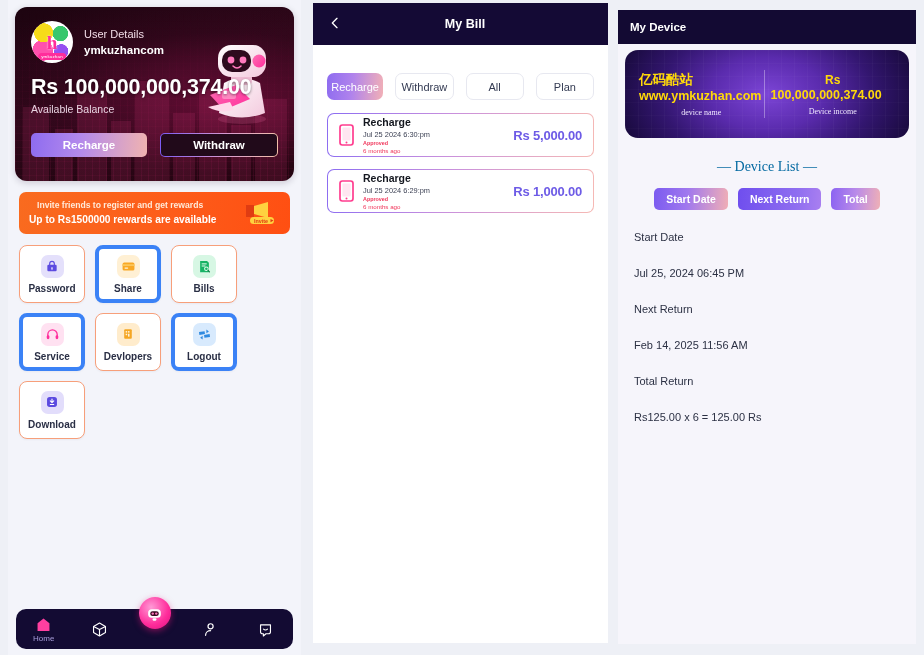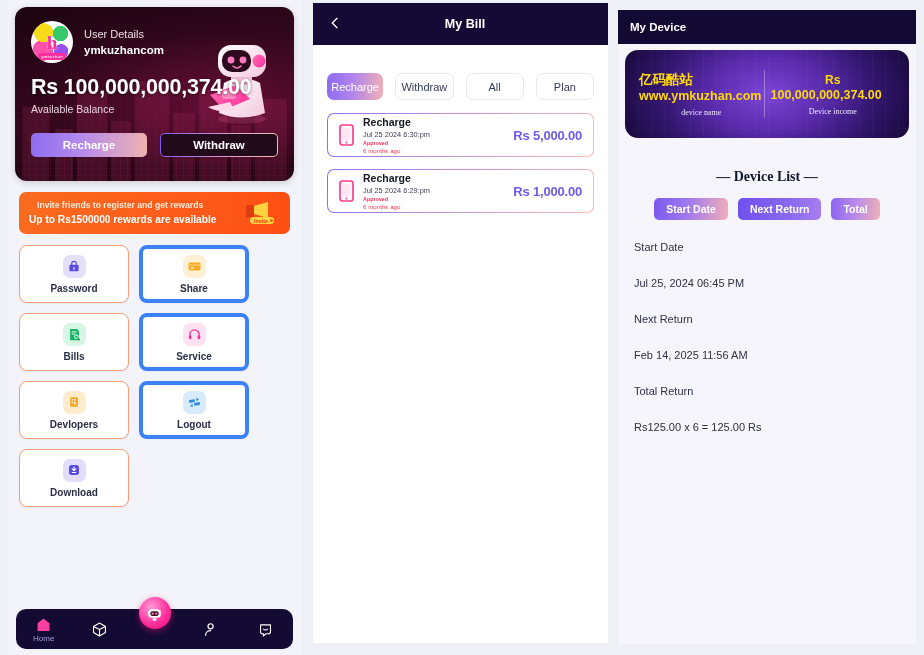--- a/index.html
+++ b/index.html
@@ -96,21 +96,21 @@
     display: flex; align-items: center; justify-content: space-between;
     padding: 0 10px; cursor: pointer;
   }
   .invite-txt .i1 { color: #ffe9d8; font-size: 8.6px; font-weight: bold; line-height: 1.55; padding-left: 8px; }
   .invite-txt .i2 { color: #fff; font-size: 10.2px; font-weight: bold; line-height: 1.4; }
   .invite-badge { width: 38px; height: 28px; position: relative; }
 
   
   .grid { display: flex; flex-wrap: wrap; gap: 10px; padding: 11px 11px 0 11px; }
   .tile {
-    width: 110px; height: 58px; background: #fff; border-radius: 8px;
+    width: 66px; height: 58px; background: #fff; border-radius: 8px;
     display: flex; flex-direction: column; align-items: center; justify-content: center;
     gap: 5px; cursor: pointer; box-shadow: 0 1px 2px rgba(40,40,80,.05);
   }
   .tile.o { border: 1px solid #f79f7a; }
   .tile.g { border: 4px solid #3b82f6; }
   .tile .ic {
     width: 23px; height: 23px; border-radius: 7px;
     display: flex; align-items: center; justify-content: center;
   }
   .tile .lb { font-size: 10px; font-weight: bold; color: #2a2f45; }
@@ -205,23 +205,23 @@
   .dv-col { flex: 1; text-align: left; }
   .dv-col.right { text-align: left; padding-left: 6px; }
   .dv-name1 { color: #ffd90a; font-size: 13.5px; font-weight: bold; line-height: 1.35; }
   .dv-name2 { color: #ffd90a; font-size: 12.5px; font-weight: bold; line-height: 1.25; }
   .dv-sub { color: #efe7ff; font-size: 8px; font-family: "Liberation Serif", serif;
             font-weight: normal; margin-top: 4px; text-align: center; }
   .dv-amt1 { color: #ffd90a; font-size: 12px; font-weight: bold; line-height: 1.35; text-align: center; }
   .dv-amt2 { color: #ffd90a; font-size: 12.5px; font-weight: bold; line-height: 1.25; }
   .dv-divider { width: 1px; align-self: stretch; margin: 20px 0; background: rgba(255,255,255,.35); }
   .dev-list-title {
-    text-align: center; margin-top: 31px;
-    font-family: "Liberation Serif", serif; font-weight: bold;
-    font-size: 14px; color: #0f172a;
+    text-align: center; margin-top: 21px;
+    font-family: "Liberation Serif", serif; font-weight: normal;
+    font-size: 14px; color: #0369a1;
   }
   .dev-tabs { display: flex; gap: 10px; justify-content: center; margin-top: 13px; }
   .dtab {
     height: 22px; padding: 0 12px; border-radius: 5px; cursor: pointer;
     display: flex; align-items: center; justify-content: center;
     font-size: 10.5px; font-weight: bold; color: #fff;
     background: linear-gradient(95deg,#7b5bf0 0%,#a078ee 45%,#f0aeb6 100%);
     white-space: nowrap; overflow: hidden;
   }
   .dtab.t2 { background: linear-gradient(95deg,#6f4eee 0%,#8f6ef0 70%,#a97ff0 100%); }

